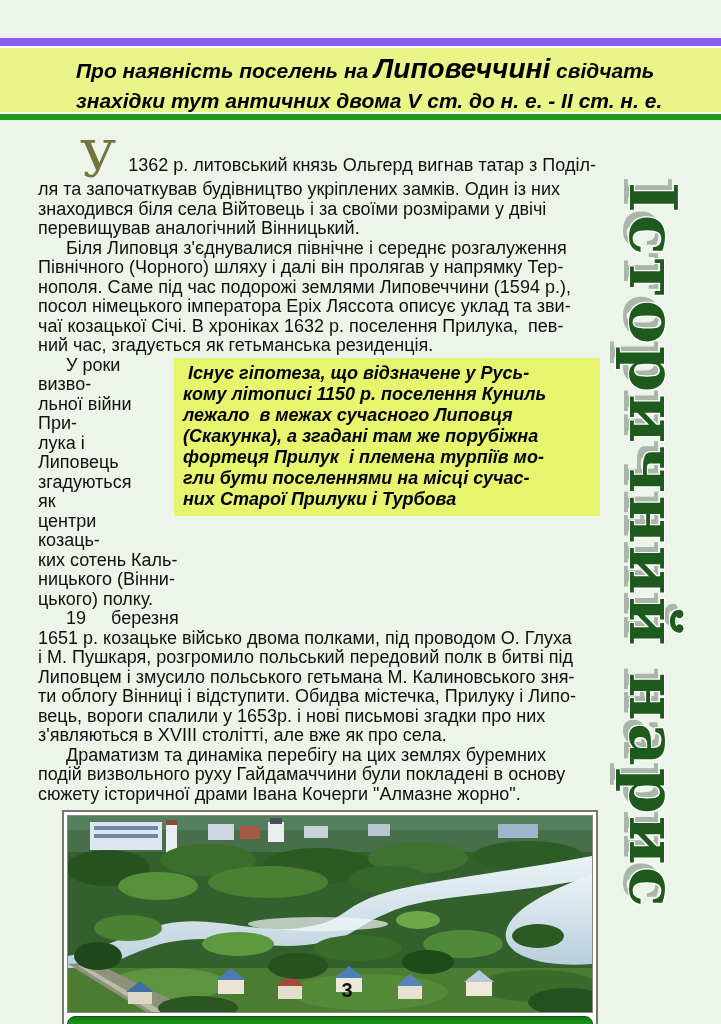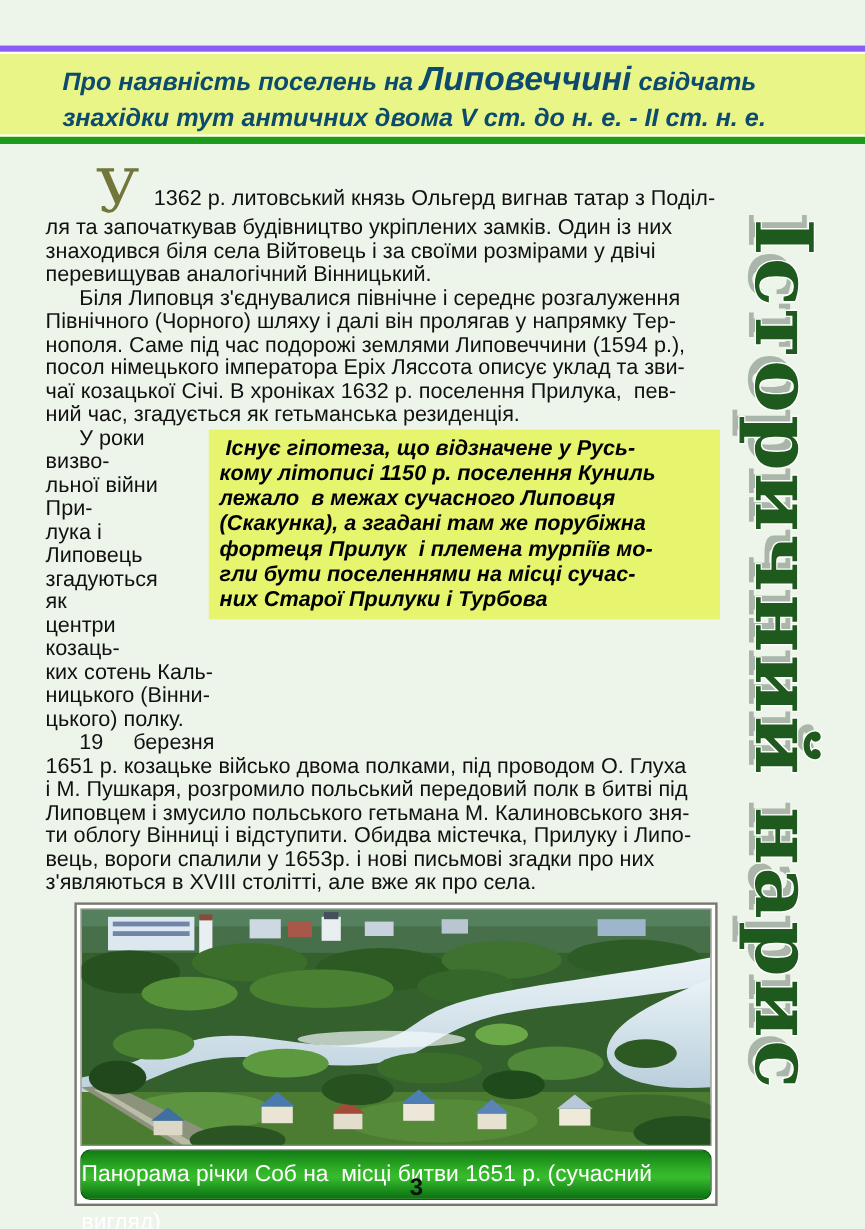--- a/index.html
+++ b/index.html
@@ -11,27 +11,27 @@
     overflow:hidden;
     position:relative;
   }
   .page { position:relative; width:721px; height:1024px; }
 
   
   .top-strip { height:38px; }
   .banner {
     height:82px;
     background:#e9f587;
-    border-top:5px solid #8b5cf6;
+    border-top:8px solid #8b5cf6;
     border-bottom:6px solid #1d9b1d;
     box-shadow: inset 0 2px 0 #ffffff, inset 0 -2px 0 #ffffff;
-    padding:8px 20px 0 52px;
+    padding:8px 20px 0 76px;
     font-style:italic;
     font-weight:bold;
-    color:#0c4a6e;
+    color:#000000;
   }
   .banner-line1 { font-size:21px; line-height:30px; white-space:nowrap; }
   .banner-line1 .emph { font-size:28px; }
   .banner-line2 { font-size:21px; line-height:30px; white-space:pre-wrap; }
 
   
   .main {
     position:relative;
     padding:20px 0 0 38px;
     width:600px;
@@ -162,20 +162,23 @@
 цького) полку.</p>
       <p class="lines indent">19     березня
 1651 р. козацьке військо двома полками, під проводом О. Глуха
 і М. Пушкаря, розгромило польський передовий полк в битві під
 Липовцем і змусило польського гетьмана М. Калиновського зня-
 ти облогу Вінниці і відступити. Обидва містечка, Прилуку і Липо-
 вець, вороги спалили у 1653р. і нові письмові згадки про них
 з'являються в XVIII столітті, але вже як про села.</p>
     </div>
 
+    <p class="lines indent">Драматизм та динаміка перебігу на цих землях буремних
+подій визвольного руху Гайдамаччини були покладені в основу
+сюжету історичної драми Івана Кочерги "Алмазне жорно".</p>
 
     <figure class="figure">
       <div class="photo-wrap">
         <svg width="524" height="196" viewBox="0 0 524 196" xmlns="http://www.w3.org/2000/svg">
           <defs>
             <linearGradient id="water" x1="0" y1="0" x2="0" y2="1">
               <stop offset="0" stop-color="#e9f2f6"></stop>
               <stop offset="1" stop-color="#b9cfdc"></stop>
             </linearGradient>
           </defs>

